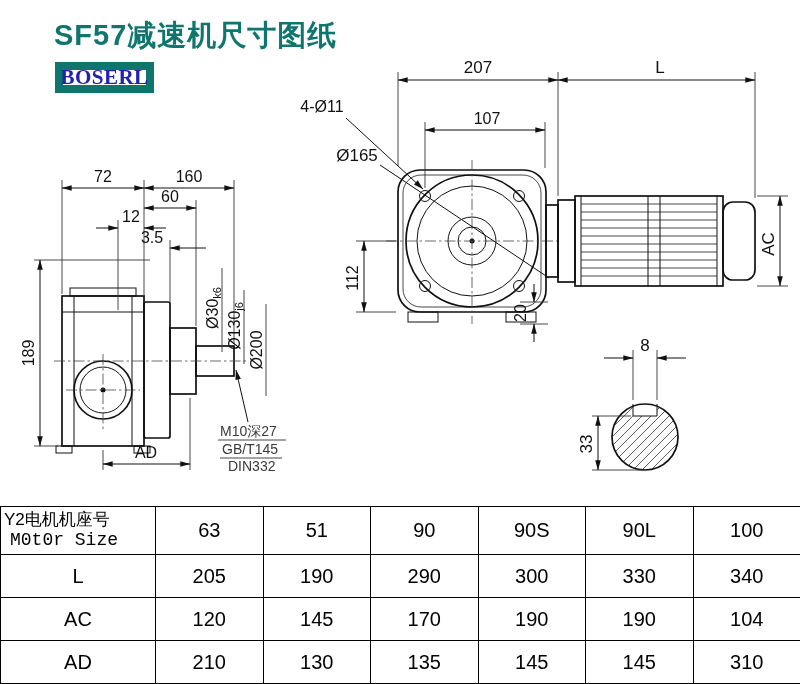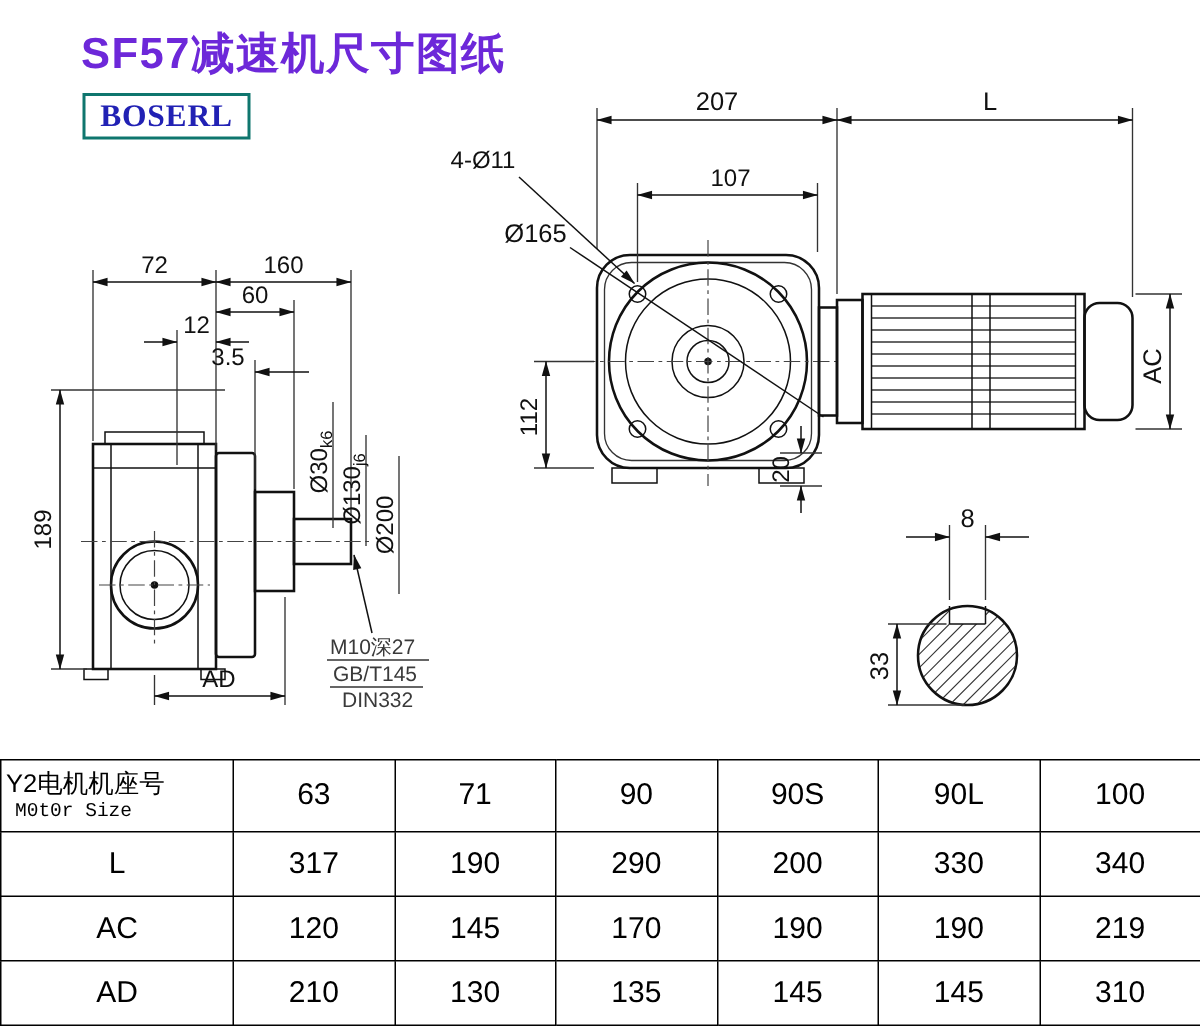--- a/index.html
+++ b/index.html
@@ -1,19 +1,19 @@
 <!DOCTYPE html>
 <html><head>
 <meta charset="utf-8">
 <style>
   * { margin:0; padding:0; box-sizing:border-box; }
   html,body { width:800px; height:684px; background:#fff; font-family:"Liberation Sans",sans-serif; }
   .page { position:relative; width:800px; height:684px; background:#fff; overflow:hidden; }
-  .title { position:absolute; left:54px; top:16px; font-size:29px; font-weight:bold; color:#6d28d9; letter-spacing:1px; white-space:nowrap; }
-  .logo-box { position:absolute; left:55px; top:62px; width:112px; height:31px; border:2px solid #0f766e;
+  .title { position:absolute; left:54px; top:16px; font-size:29px; font-weight:bold; color:#0f766e; letter-spacing:1px; white-space:nowrap; }
+  .logo-box { position:absolute; left:55px; top:62px; width:99px; height:31px; border:8px solid #0f766e;
               display:flex; align-items:center; justify-content:center; }
   .logo-text { font-family:"Liberation Serif",serif; font-size:21px; font-weight:600; color:#2121b4; letter-spacing:.5px; }
   svg.drawing { position:absolute; left:0; top:0; }
 
   
   .b  { fill:none; stroke:#111; stroke-width:1.7; }
   .t  { fill:none; stroke:#111; stroke-width:1; }
   .e  { fill:none; stroke:#333; stroke-width:.9; }
   .cl { fill:none; stroke:#444; stroke-width:.8; stroke-dasharray:11 3 2.5 3; }
   .hatch { stroke:#333; stroke-width:.8; }
@@ -25,21 +25,21 @@
   
   table.size-table { position:absolute; left:0; top:506px; width:800px; height:178px;
                      border-collapse:collapse; table-layout:fixed; background:#fff; }
   .size-table td { border:1px solid #000; text-align:center; font-size:20px; color:#000; padding:0; }
   .size-table col.c0 { width:155px; }
   .size-table col.cn { width:107.5px; }
   .size-table tr.r-head { height:48px; }
   .size-table tr.r-data { height:43px; }
   .head-cell { vertical-align:middle; }
   .hc1 { font-size:17px; text-align:left; padding-left:3px; line-height:1.25; }
-  .hc2 { font-family:"Liberation Mono",monospace; font-size:13px; text-align:left; padding-left:9px; line-height:1.2; }
+  .hc2 { font-family:"Liberation Mono",monospace; font-size:18px; text-align:left; padding-left:9px; line-height:1.2; }
 </style>
 </head>
 <body>
 
 <div class="page">
 
   <div class="title">SF57减速机尺寸图纸</div>
   <div class="logo-box">
     <span class="logo-text">BOSERL</span>
   </div>
@@ -257,43 +257,43 @@
         <col class="cn">
         <col class="cn">
       </colgroup>
     <tbody>
       <tr class="r-head">
         <td class="head-cell">
           <div class="hc1">Y2电机机座号</div>
           <div class="hc2">M0t0r Size</div>
         </td>
         <td>63</td>
-        <td>71</td>
+        <td>51</td>
         <td>90</td>
         <td>90S</td>
         <td>90L</td>
         <td>100</td>
       </tr>
       <tr class="r-data">
         <td>L</td>
-        <td>317</td>
+        <td>205</td>
         <td>190</td>
         <td>290</td>
-        <td>200</td>
+        <td>300</td>
         <td>330</td>
         <td>340</td>
       </tr>
       <tr class="r-data">
         <td>AC</td>
         <td>120</td>
         <td>145</td>
         <td>170</td>
         <td>190</td>
         <td>190</td>
-        <td>219</td>
+        <td>104</td>
       </tr>
       <tr class="r-data">
         <td>AD</td>
         <td>210</td>
         <td>130</td>
         <td>135</td>
         <td>145</td>
         <td>145</td>
         <td>310</td>
       </tr>

